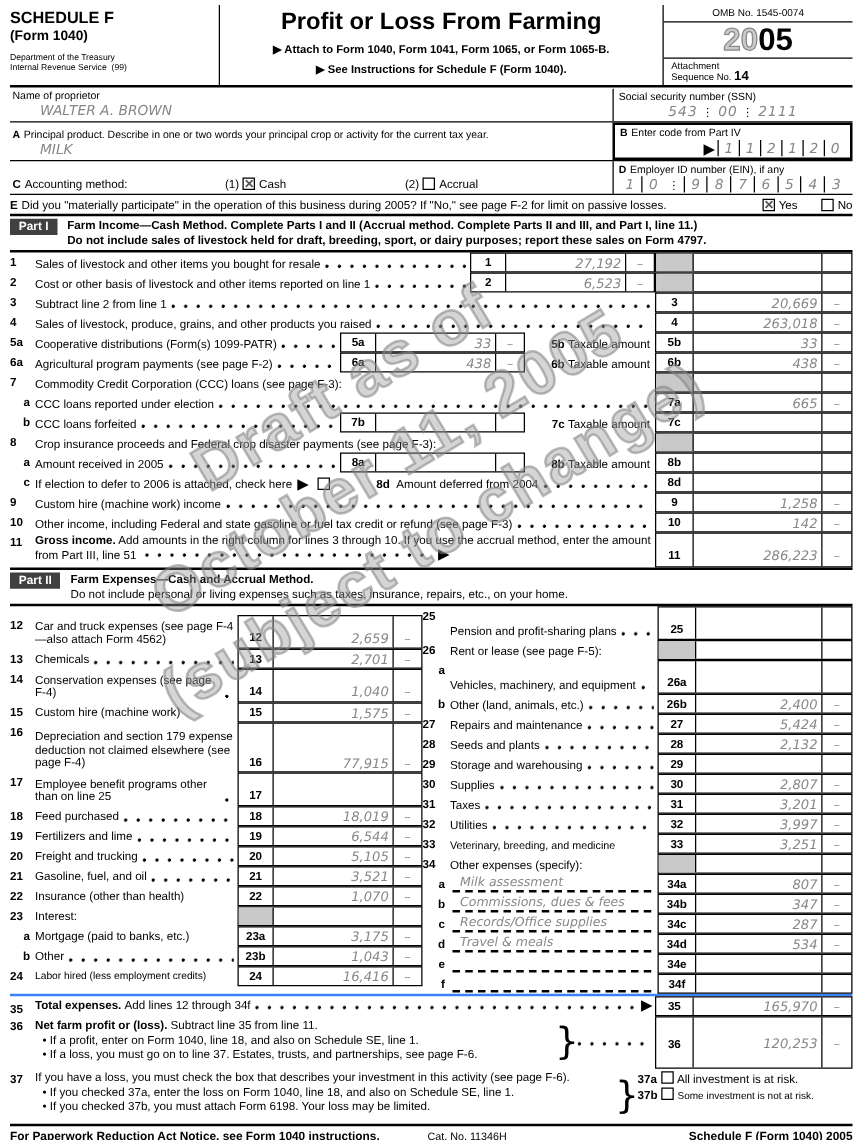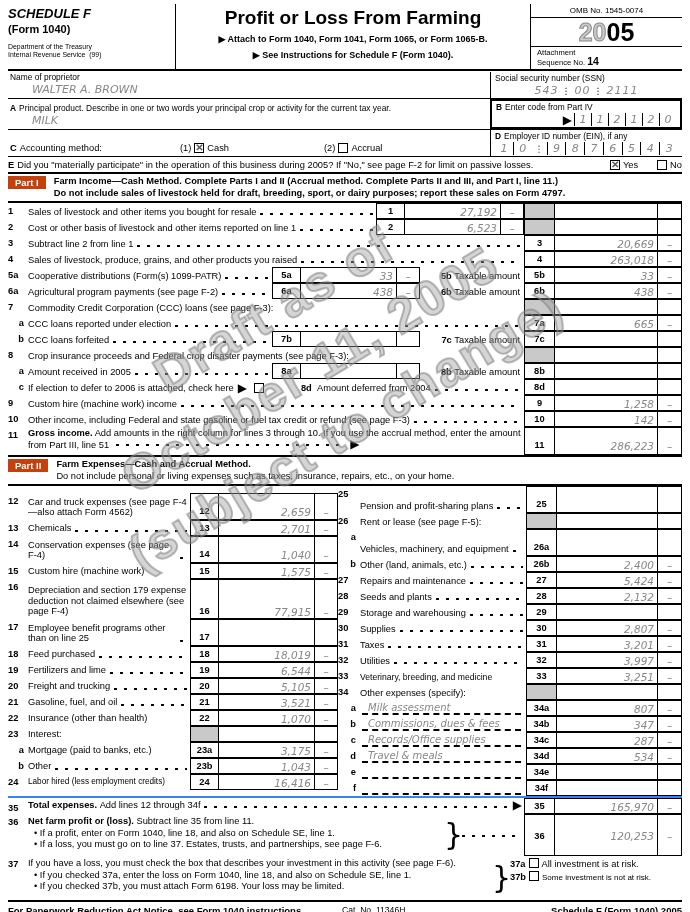--- a/index.html
+++ b/index.html
@@ -9,21 +9,21 @@
 .b{font-weight:bold;}
 .hw{font-family:"DejaVu Sans",sans-serif;font-style:italic;color:#878787;}
 
 .wm{position:absolute;left:-20px;top:185px;width:660px;height:370px;z-index:6;pointer-events:none;
   display:flex;flex-direction:column;justify-content:center;align-items:center;gap:12px;
   transform:rotate(-31deg);font-weight:bold;font-size:50px;letter-spacing:2px;
   color:rgba(150,150,150,0.40);-webkit-text-stroke:2px rgba(130,130,130,0.55);white-space:nowrap;}
 
 .hd{display:flex;border-bottom:2.5px solid #000;}
 .hd-l{width:168px;border-right:1.5px solid #000;padding:2px 4px 2px 0;}
-.schf{font-size:13px;font-weight:bold;font-style:italic;}
+.schf{font-size:13px;font-weight:bold;}
 .f1040{font-size:11px;font-weight:bold;margin-top:2px;}
 .dept{font-size:6.9px;margin-top:8px;line-height:8px;}
 .hd-c{flex:1;text-align:center;padding:2px 6px;}
 .title{font-size:19px;font-weight:bold;margin-top:1px;}
 .attach{font-size:9px;font-weight:bold;margin-top:5px;}
 .see{font-size:9px;font-weight:bold;margin-top:6px;}
 .hd-r{width:152px;border-left:1.5px solid #000;display:flex;flex-direction:column;}
 .omb{font-size:8px;padding:2px 3px;border-bottom:1.5px solid #000;text-align:center;white-space:nowrap;}
 .yr{border-bottom:1.5px solid #000;text-align:center;font-size:25px;font-weight:bold;padding:1px 0;line-height:26px;}
 .y20{color:#c9c9c9;-webkit-text-stroke:1px #8a8a8a;}
@@ -44,21 +44,21 @@
 .cdb{width:17px;text-align:center;font-size:11px;border-left:1px solid #000;}
 .cdb:first-of-type{border-left:none;}
 .eins{display:flex;align-items:center;margin-top:1px;}
 .enb{flex:1;text-align:center;font-size:11px;border-left:1px solid #000;}
 .enb:first-child{border-left:none;}
 .cb{display:inline-block;width:10px;height:10px;border:1.5px solid #000;position:relative;vertical-align:-1px;margin:0 3px;background:#fff;}
 .cb.checked::after{content:"\2715";position:absolute;left:0;top:-2px;font-size:10px;font-weight:bold;color:#555;}
 .erow{display:flex;align-items:center;padding:3px 0 2px;}
 
 .pbar{display:flex;border-top:2px solid #000;border-bottom:2px solid #000;padding:2px 0;}
-.pbadge{background:#c2410c;color:#fff;font-weight:bold;font-size:9.5px;padding:1px 7px;margin-right:8px;align-self:flex-start;white-space:nowrap;}
+.pbadge{background:#404040;color:#fff;font-weight:bold;font-size:9.5px;padding:1px 7px;margin-right:8px;align-self:flex-start;white-space:nowrap;}
 .ph{flex:1;line-height:11.5px;}
 .h1b{font-weight:bold;}
 .h2b{font-weight:bold;}
 
 .r{display:flex;align-items:stretch;min-height:16px;}
 .no{width:20px;font-weight:bold;padding-top:3px;}
 .no.sub{text-align:right;padding-right:4px;}
 .lbl{display:flex;align-items:flex-end;padding-bottom:2px;overflow:hidden;}
 .lbl .t{line-height:10.5px;}
 .lblf{flex:1;}

